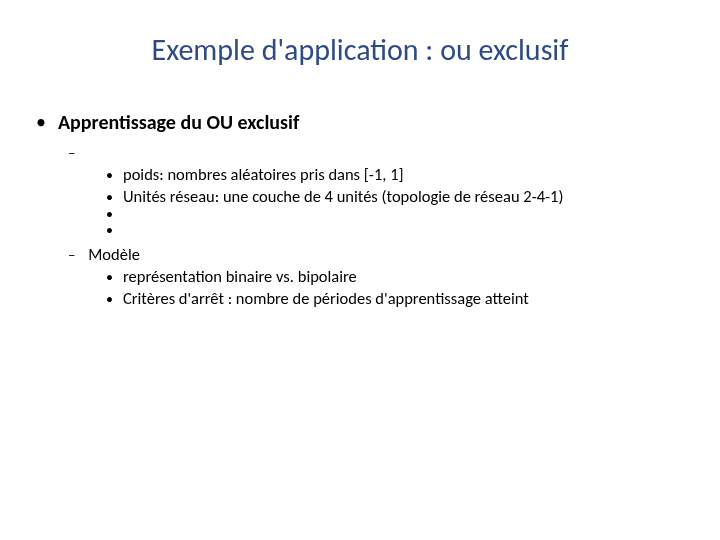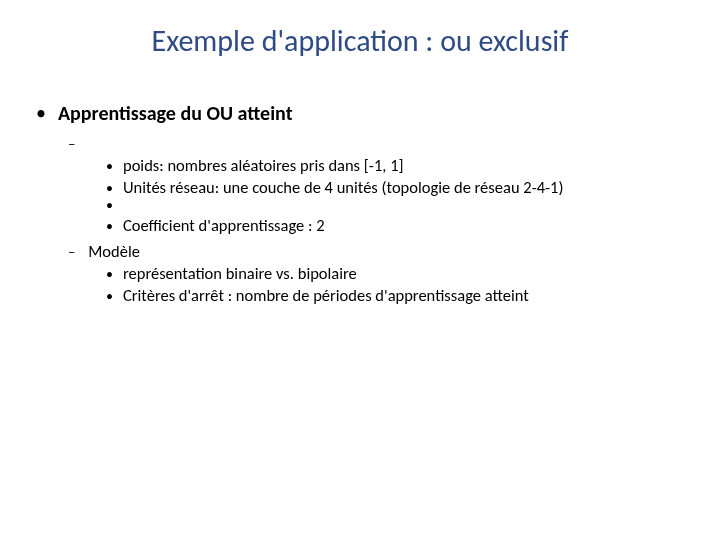--- a/index.html
+++ b/index.html
@@ -14,21 +14,21 @@
       font-family: Calibri, "Segoe UI", Arial, sans-serif;
       padding: 22px 30px 20px 30px;
       overflow: hidden;
     }
     .slide-title {
       color: #2e4b85;
       font-size: 30px;
       font-weight: 400;
       text-align: center;
       margin-bottom: 42px;
-      margin-top: 0;
+      margin-top: 9px;
     }
     .top-item {
       display: flex;
       align-items: baseline;
       margin-left: 6px;
       margin-bottom: 10px;
     }
     .top-bullet {
       font-size: 20px;
       color: #000;
@@ -75,21 +75,21 @@
       font-weight: 400;
     }
   </style>
 </head>
 <body>
 
 <h1 class="slide-title">Exemple d'application : ou exclusif</h1>
 
 <div class="top-item">
   <span class="top-bullet">•</span>
-  <span class="top-text">Apprentissage du OU atteint</span>
+  <span class="top-text">Apprentissage du OU exclusif</span>
 </div>
 
 <div class="sub1-item">
   <span class="sub1-bullet">–</span>
 </div>
 
 <div class="sub2-item">
   <span class="sub2-bullet">•</span>
   <span class="sub2-text"><span class="bold">poids</span><span>: nombres aléatoires pris dans [-1, 1]</span></span>
 </div>
@@ -98,21 +98,20 @@
   <span class="sub2-bullet">•</span>
   <span class="sub2-text"><span class="bold">Unités réseau</span><span>: une couche de 4 unités (topologie de réseau 2-4-1)</span></span>
 </div>
 
 <div class="sub2-item">
   <span class="sub2-bullet">•</span>
 </div>
 
 <div class="sub2-item">
   <span class="sub2-bullet">•</span>
-  <span class="sub2-text"><span class="bold">Coefficient d'apprentissage</span><span> : 2</span></span>
 </div>
 
 <div class="sub1-item">
   <span class="sub1-bullet">–</span>
   <span class="sub1-text">&nbsp;<span>Modèle</span></span>
 </div>
 
 <div class="sub2-item">
   <span class="sub2-bullet">•</span>
   <span class="sub2-text">représentation binaire vs. bipolaire</span>

